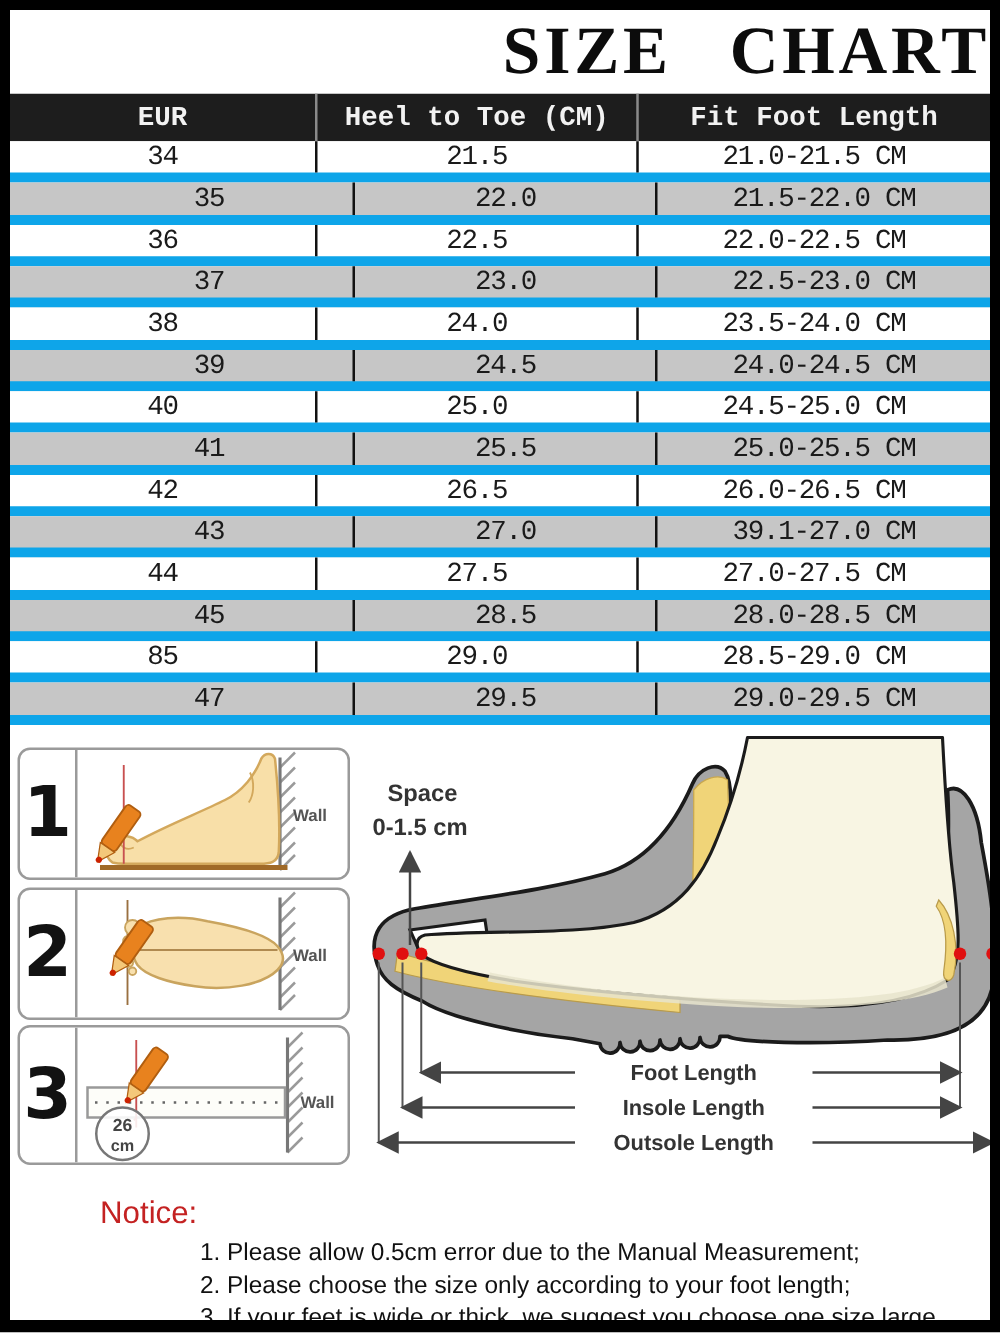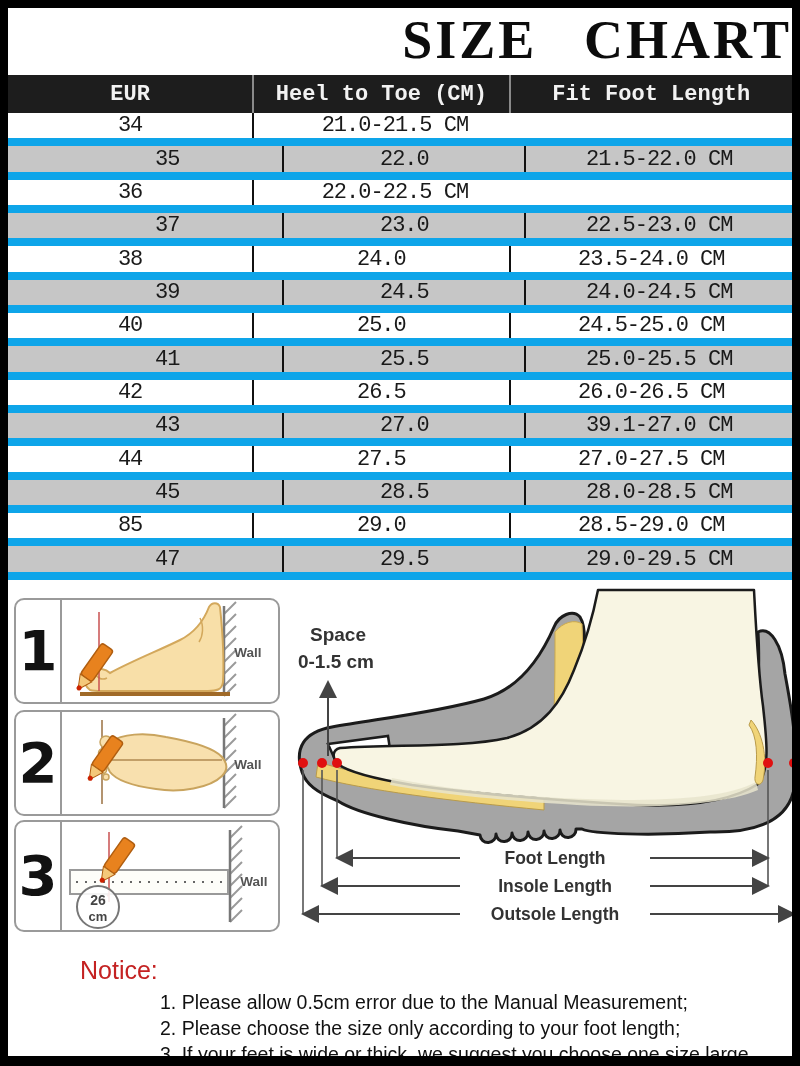--- a/index.html
+++ b/index.html
@@ -73,31 +73,33 @@
 
   <div class="thead">
     <div class="th c1">EUR</div>
     <div class="th c2">Heel to Toe (CM)</div>
     <div class="th c3">Fit Foot Length</div>
   </div>
 
   <div class="tbody">
     <div class="t-row">
       <div class="td c1">34</div>
+      <div class="td c2">21.5</div>
       <div class="td c3">21.0-21.5 CM</div>
     </div>
 
     <div class="t-row gray">
       <div class="td c1">35</div>
       <div class="td c2">22.0</div>
       <div class="td c3">21.5-22.0 CM</div>
     </div>
 
     <div class="t-row">
       <div class="td c1">36</div>
+      <div class="td c2">22.5</div>
       <div class="td c3">22.0-22.5 CM</div>
     </div>
 
     <div class="t-row gray">
       <div class="td c1">37</div>
       <div class="td c2">23.0</div>
       <div class="td c3">22.5-23.0 CM</div>
     </div>
 
     <div class="t-row">

